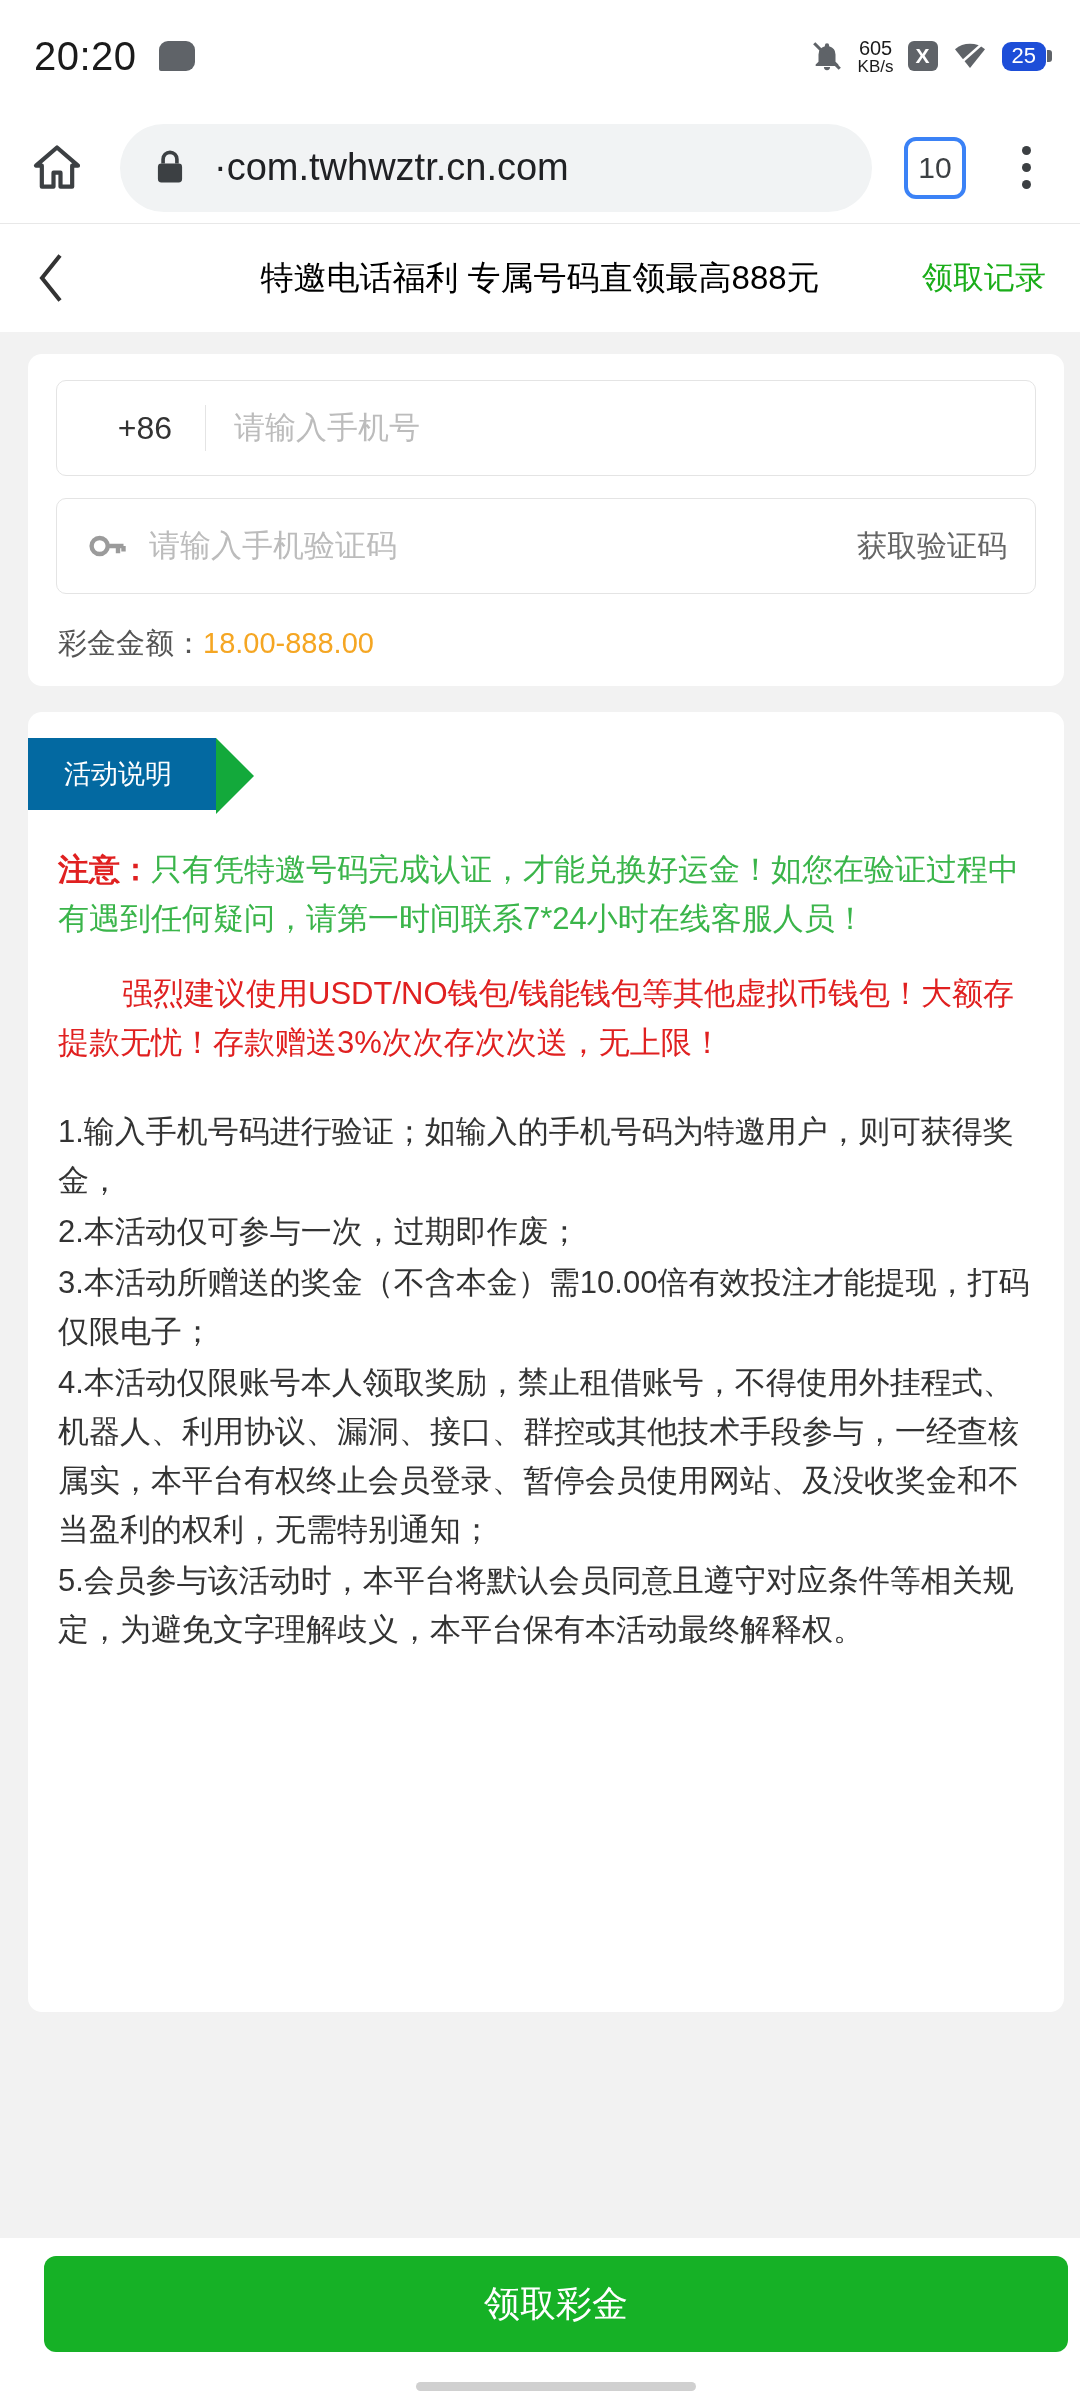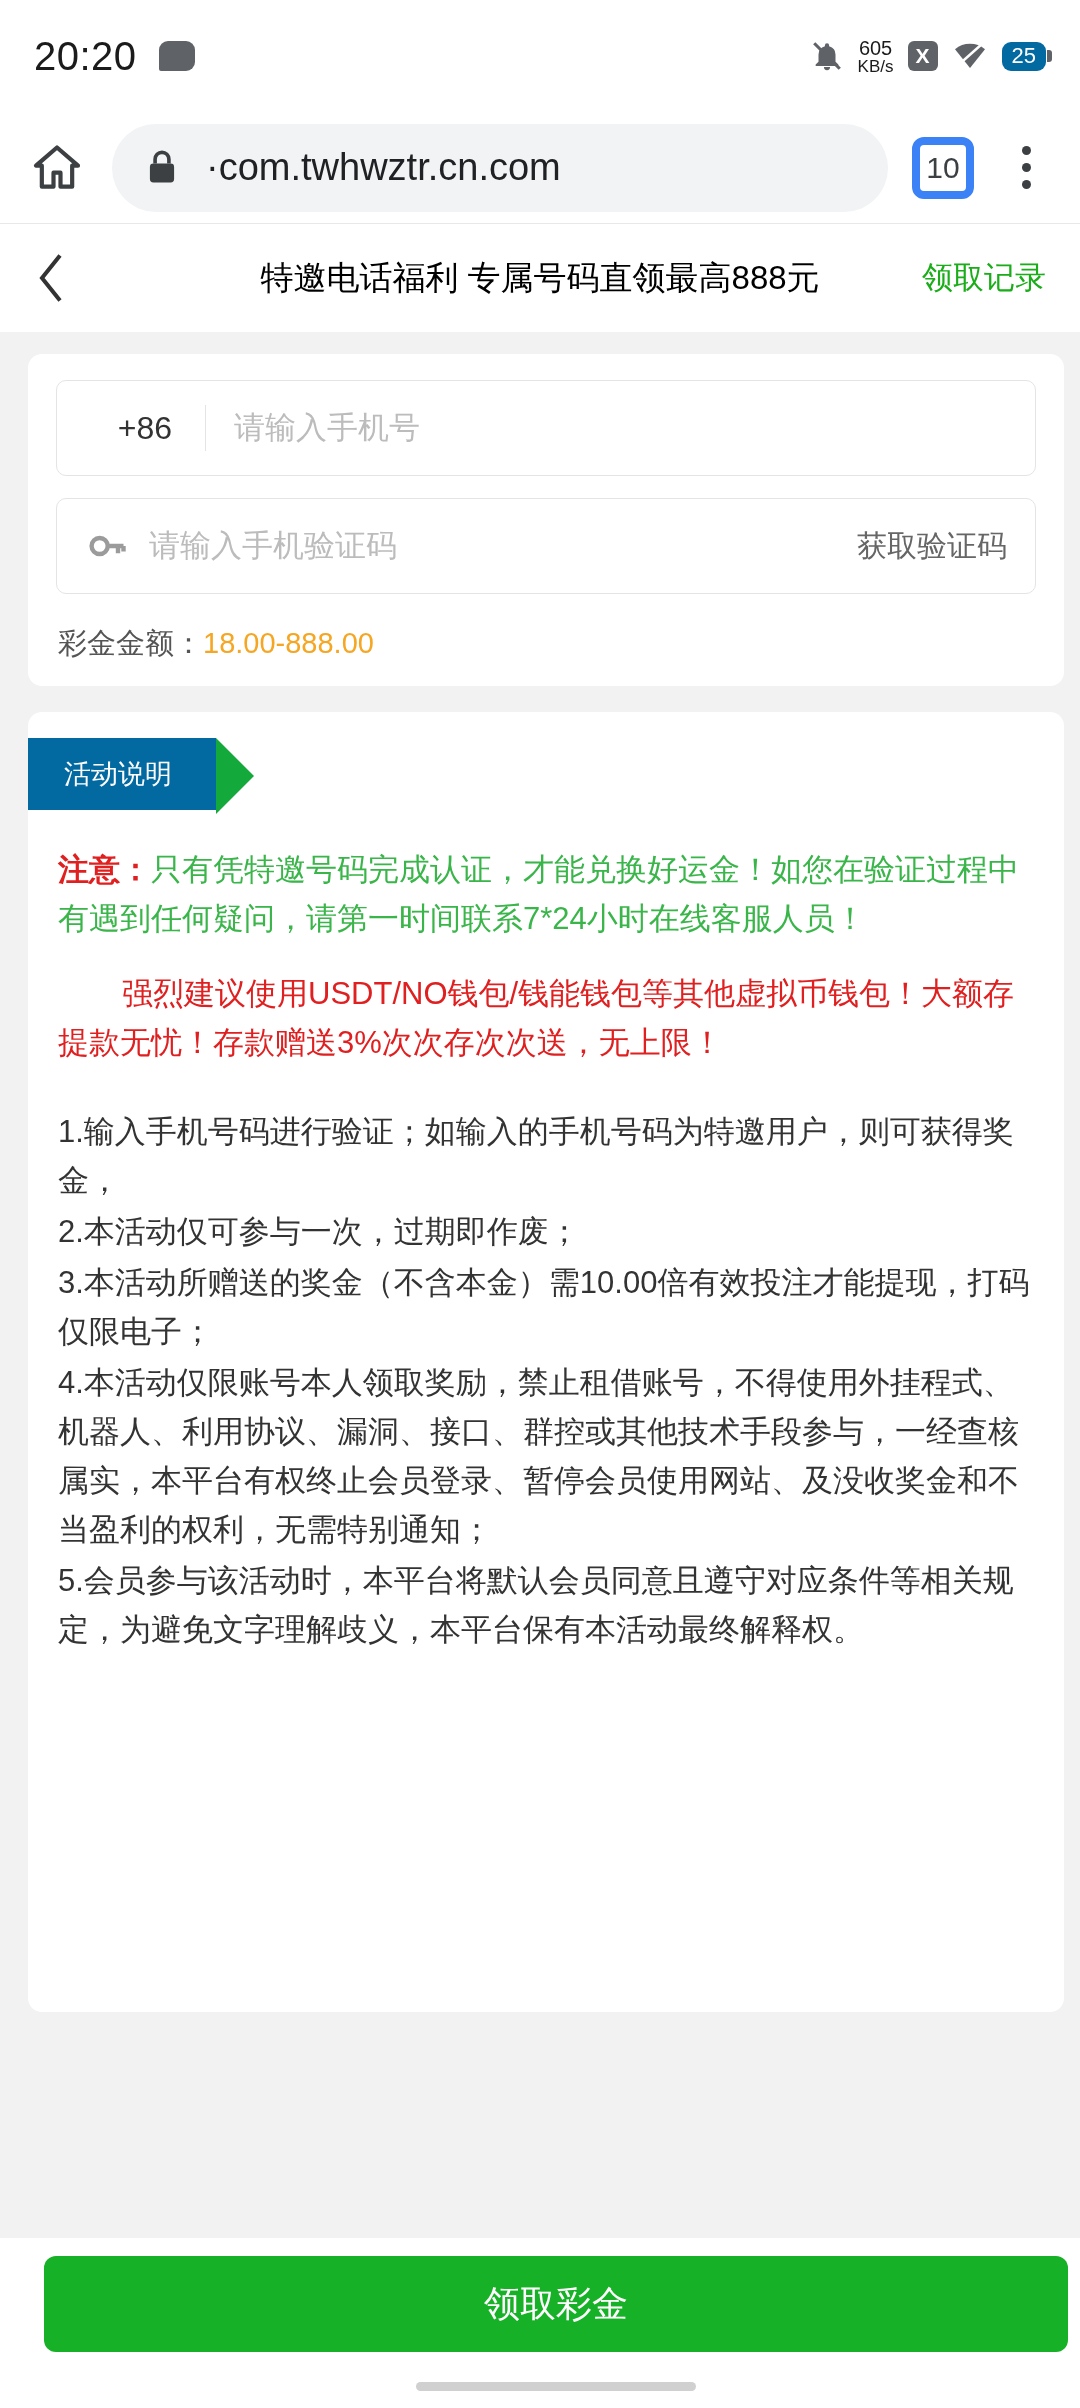--- a/index.html
+++ b/index.html
@@ -64,21 +64,21 @@
     background: #5f6368;
     border-radius: 6px;
     color: #fff;
     font-size: 21px;
     line-height: 30px;
     text-align: center;
     font-weight: bold;
   }
   .icon-wifi { width: 36px; height: 30px; }
   .batt {
-    background: #0369a1;
+    background: #1d4ed8;
     color: #fff;
     font-size: 22px;
     border-radius: 9px;
     padding: 3px 10px 4px 10px;
     line-height: 1;
     position: relative;
   }
   .batt::after {
     content: "";
     position: absolute;
@@ -89,21 +89,21 @@
     border-radius: 0 3px 3px 0;
   }
 
   
   .browserbar {
     height: 112px;
     background: #ffffff;
     display: flex;
     align-items: center;
     padding: 0 26px;
-    gap: 24px;
+    gap: 32px;
     border-bottom: 1px solid #e8e8e8;
   }
   .home-icon { width: 62px; height: 62px; display:flex; align-items:center; justify-content:center; }
   .omnibox {
     flex: 1;
     height: 88px;
     background: #f1f3f4;
     border-radius: 44px;
     display: flex;
     align-items: center;
@@ -114,21 +114,21 @@
   .lock-icon { width: 34px; height: 40px; flex: none; }
   .omnibox-url {
     font-size: 38px;
     color: #202124;
     white-space: nowrap;
     overflow: hidden;
     text-overflow: clip;
   }
   .tabcount {
     width: 62px; height: 62px;
-    border: 8px solid #3b82f6;
+    border: 4px solid #3b82f6;
     border-radius: 12px;
     font-size: 30px;
     color: #3c4043;
     display: flex;
     align-items: center;
     justify-content: center;
     font-weight: 500;
     flex: none;
   }
   .menu-dots {

